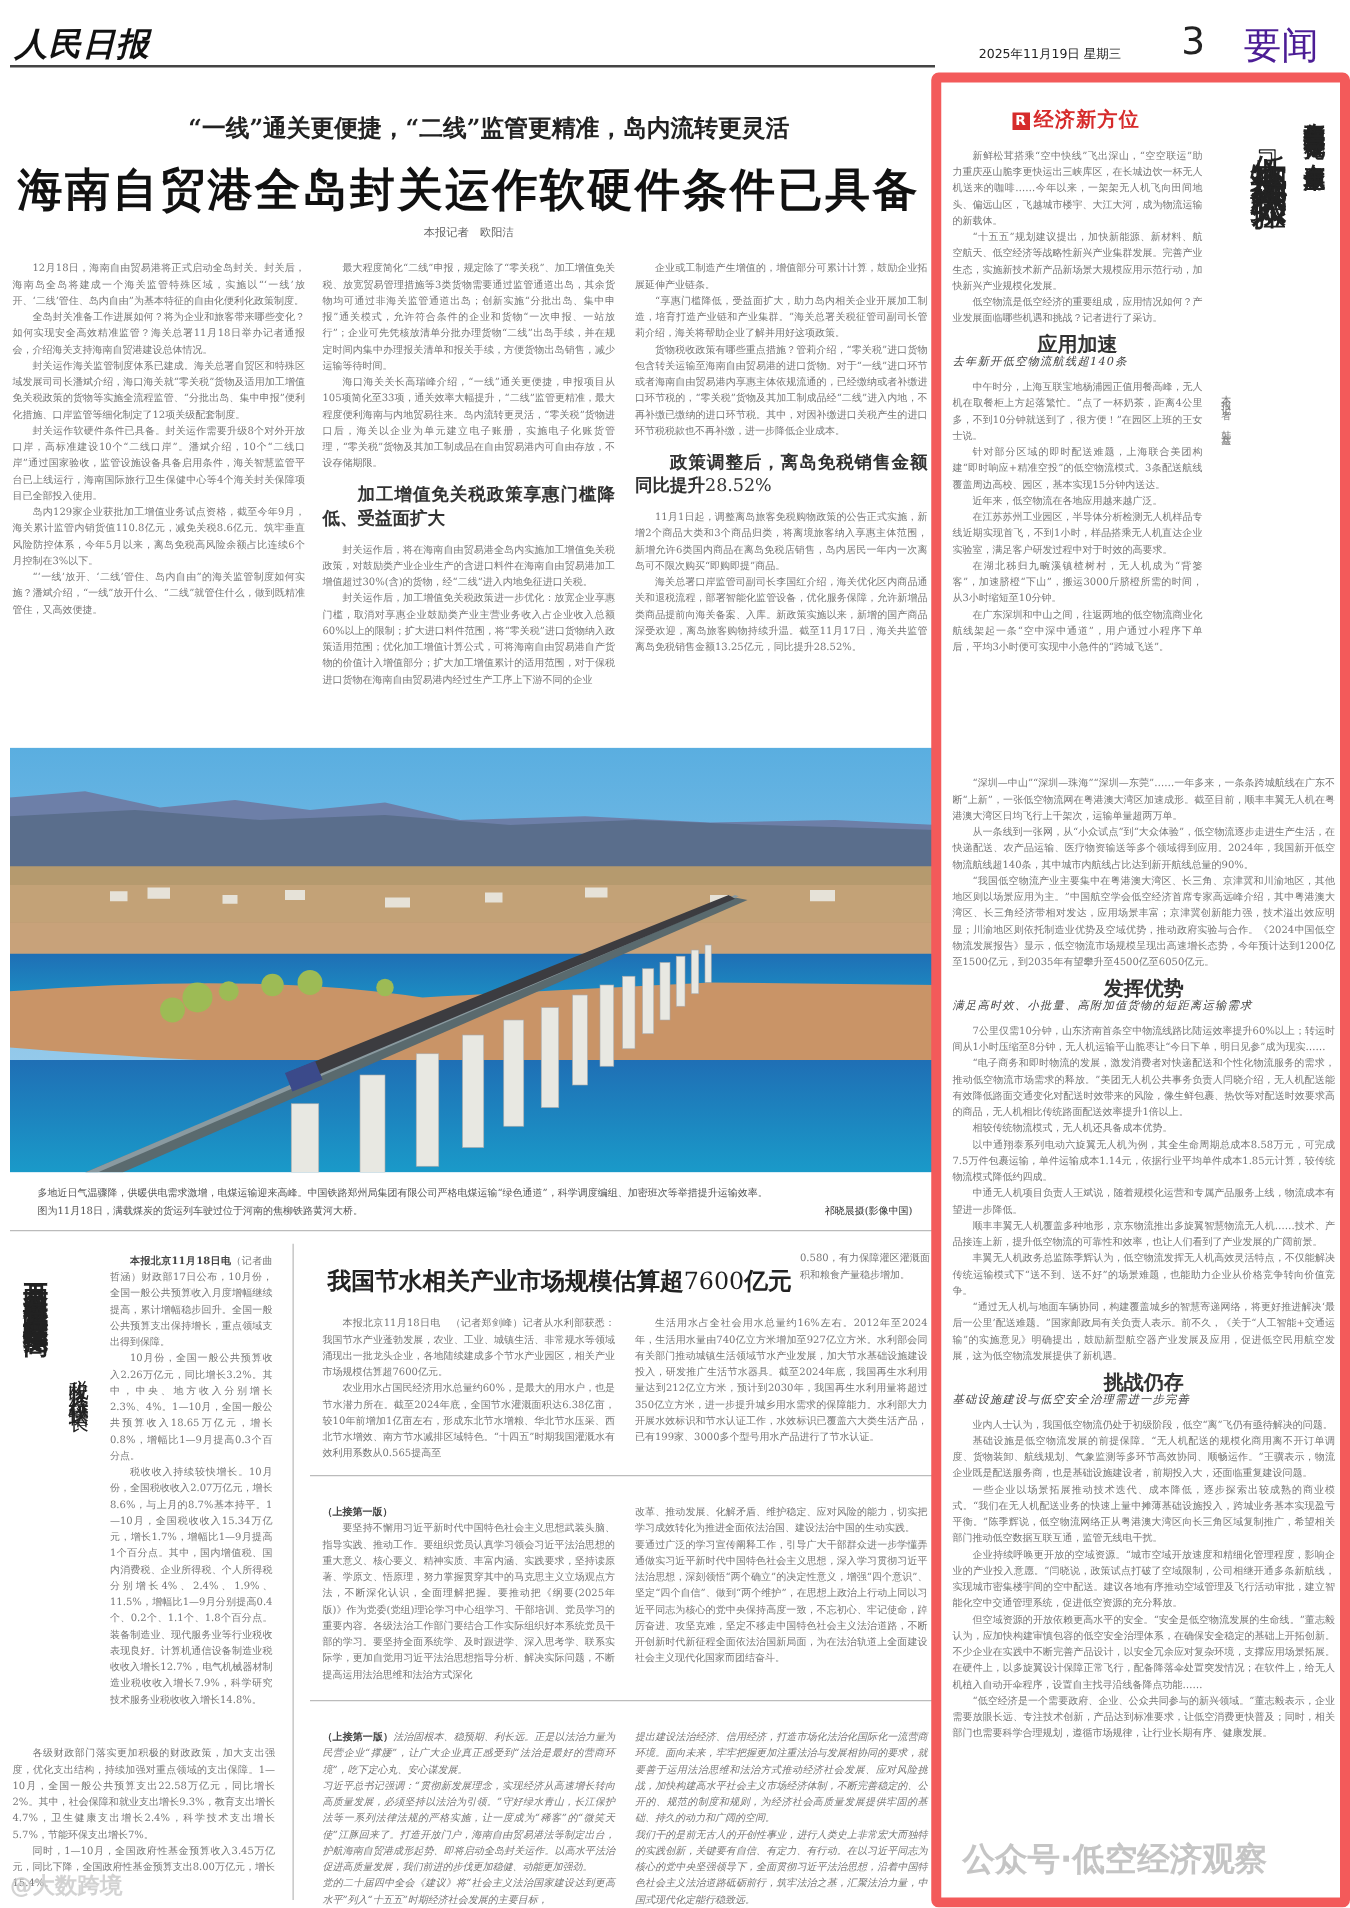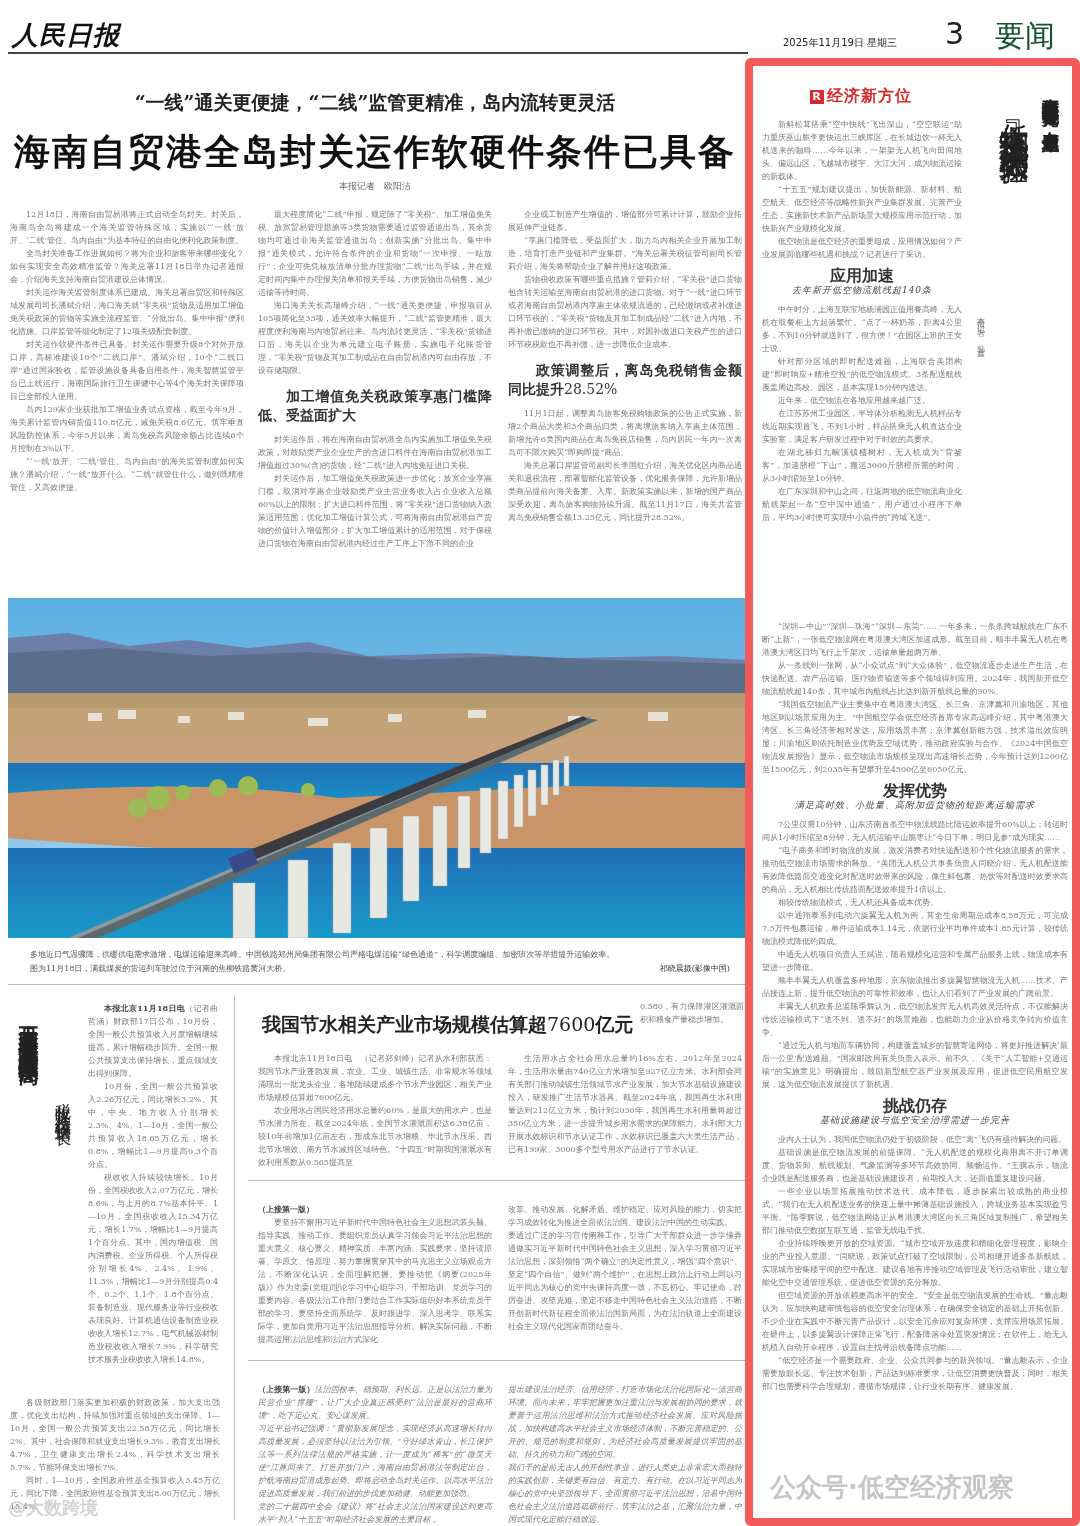--- a/index.html
+++ b/index.html
@@ -4,43 +4,43 @@
 <style>
   * { box-sizing: border-box; margin: 0; padding: 0; }
   body {
     width: 1080px; height: 1526px; background: #fff; overflow: hidden;
     font-family: "DejaVu Serif", serif; color: #222; position: relative;
   }
   .masthead { position: absolute; left: 10px; top: 14px; width: 1060px; height: 40px; }
   .logo { position: absolute; left: 2px; top: 4px; font-family: "DejaVu Serif", serif; font-style: italic; font-size: 26px; font-weight: bold; letter-spacing: 1px; color: #111; }
   .dateline { position: absolute; left: 773px; top: 22px; font-family: "DejaVu Sans", sans-serif; font-size: 10px; color: #222; }
   .pagenum { position: absolute; left: 935px; top: 2px; font-family: "DejaVu Sans", sans-serif; font-size: 30px; color: #222; }
-  .section { position: absolute; left: 985px; top: 2px; font-family: Liberation Mono, monospace; font-size: 30px; color: #14532d; }
+  .section { position: absolute; left: 985px; top: 2px; font-family: Liberation Mono, monospace; font-size: 30px; color: #4c1d95; }
   .rule-top { position: absolute; left: 8px; top: 52px; width: 740px; height: 2px; background: #444; }
 
   .red-frame { position: absolute; left: 745px; top: 58px; width: 335px; height: 1468px; border: 8px solid #f35a5a; border-radius: 6px; }
 
-  .kicker { position: absolute; left: 0; top: 90px; width: 750px; text-align: center; font-size: 19px; font-weight: bold; color: #222; }
+  .kicker { position: absolute; left: 16px; top: 90px; width: 750px; text-align: center; font-size: 19px; font-weight: bold; color: #222; }
   .headline { position: absolute; left: 0; top: 128px; width: 750px; text-align: center; font-family: "DejaVu Sans", sans-serif; font-size: 36px; font-weight: bold; letter-spacing: 2px; color: #111; }
   .byline { position: absolute; left: 0; top: 180px; width: 750px; text-align: center; font-size: 9px; color: #666; }
 
   .col { position: absolute; font-size: 8px; line-height: 13px; color: #777; text-align: justify; }
   .col p { text-indent: 2em; }
   .subhead { font-family: "DejaVu Sans", sans-serif; font-size: 14px; font-weight: bold; color: #333; line-height: 19px; margin: 10px 0 8px 0; text-indent: 2em; }
 
   .photo { position: absolute; left: 8px; top: 598px; width: 742px; height: 340px; overflow: hidden; }
   .caption { position: absolute; left: 30px; top: 948px; width: 700px; font-size: 8px; line-height: 14px; color: #555; }
   .caption .credit { float: right; color: #333; }
   .sep { position: absolute; background: #bbb; }
 
   .vtitle { position: absolute; writing-mode: vertical-rl; font-family: "DejaVu Sans", sans-serif; font-weight: bold; color: #222; }
   .badge-title { position: absolute; left: 810px; top: 86px; font-family: "DejaVu Sans", sans-serif; font-weight: bold; font-size: 16px; color: #d62b2b; letter-spacing: 1px; }
   .badge-title .r { display:inline-block; width:14px; height:14px; background:#d62b2b; color:#fff; font-size:11px; line-height:14px; text-align:center; margin-right:3px; vertical-align: 1px; }
   .rs-sub { font-family: "DejaVu Sans", sans-serif; font-size: 16px; font-weight: bold; text-align: center; color: #333; margin-top: 8px; }
-  .rs-sub2 { font-family: "DejaVu Serif", serif; font-style: italic; font-size: 9px; text-align: center; color: #444; margin: 2px 0 6px 0; letter-spacing: 1px; }
+  .rs-sub2 { font-family: "DejaVu Serif", serif; font-style: italic; font-size: 9px; color: #444; margin: 2px 0 6px 0; letter-spacing: 1px; }
   .watermark { position: absolute; font-family: "DejaVu Sans", sans-serif; color: rgba(150,150,150,0.55); font-weight: bold; }
 </style>
 </head>
 <body>
 
 <div class="masthead">
   <div class="logo">人民日报</div>
   <div class="dateline">2025年11月19日 星期三</div>
   <div class="pagenum">3</div>
   <div class="section">要闻</div>

